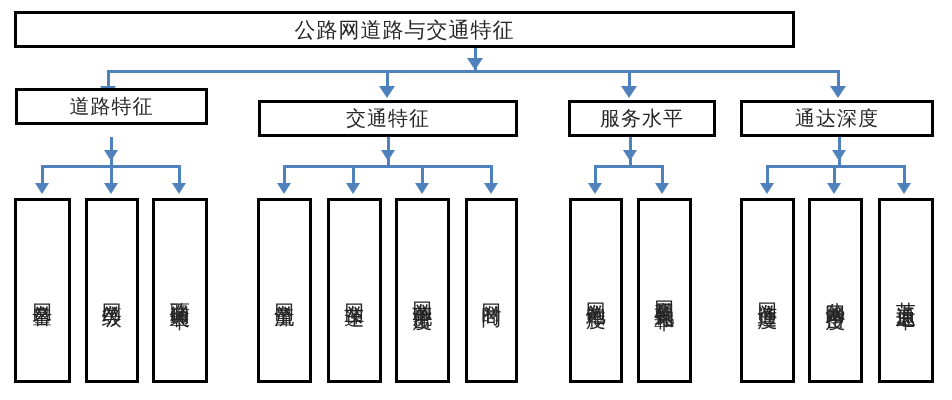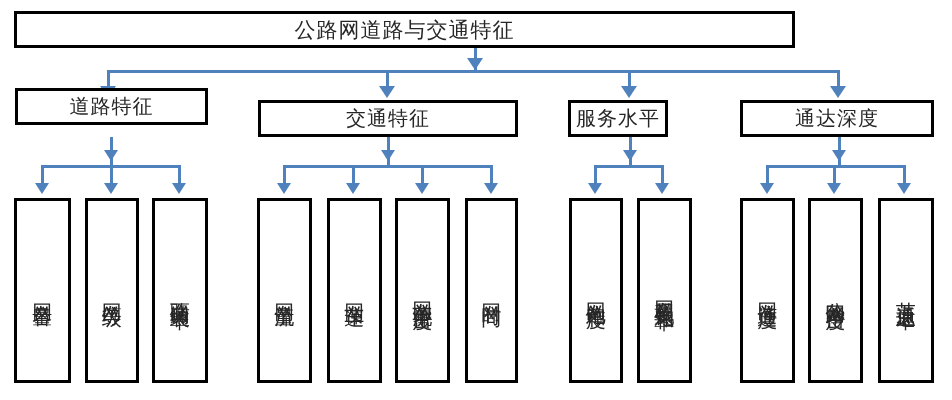--- a/index.html
+++ b/index.html
@@ -99,21 +99,21 @@
   <div class="arrow-head" style="left:830px; top:86px;"></div>
 
   <div class="node-box level2" style="left:15px; top:88px; width:193px; height:37px;">
     <span>道路特征</span>
   </div>
 
   <div class="node-box level2" style="left:258px; top:100px; width:260px; height:37px;">
     <span>交通特征</span>
   </div>
 
-  <div class="node-box level2" style="left:568px; top:100px; width:100px; height:37px;">
+  <div class="node-box level2" style="left:568px; top:100px; width:148px; height:37px;">
     <span>服务水平</span>
   </div>
 
   <div class="node-box level2" style="left:740px; top:100px; width:194px; height:37px;">
     <span>通达深度</span>
   </div>
 
   <div class="conn conn-v" style="left:110px; top:137px; width:3px; height:28px;"></div>
   <div class="arrow-head small" style="left:104px; top:150px;"></div>
   <div class="conn conn-h" style="left:41px; top:165px; width:140px; height:3px;"></div>

